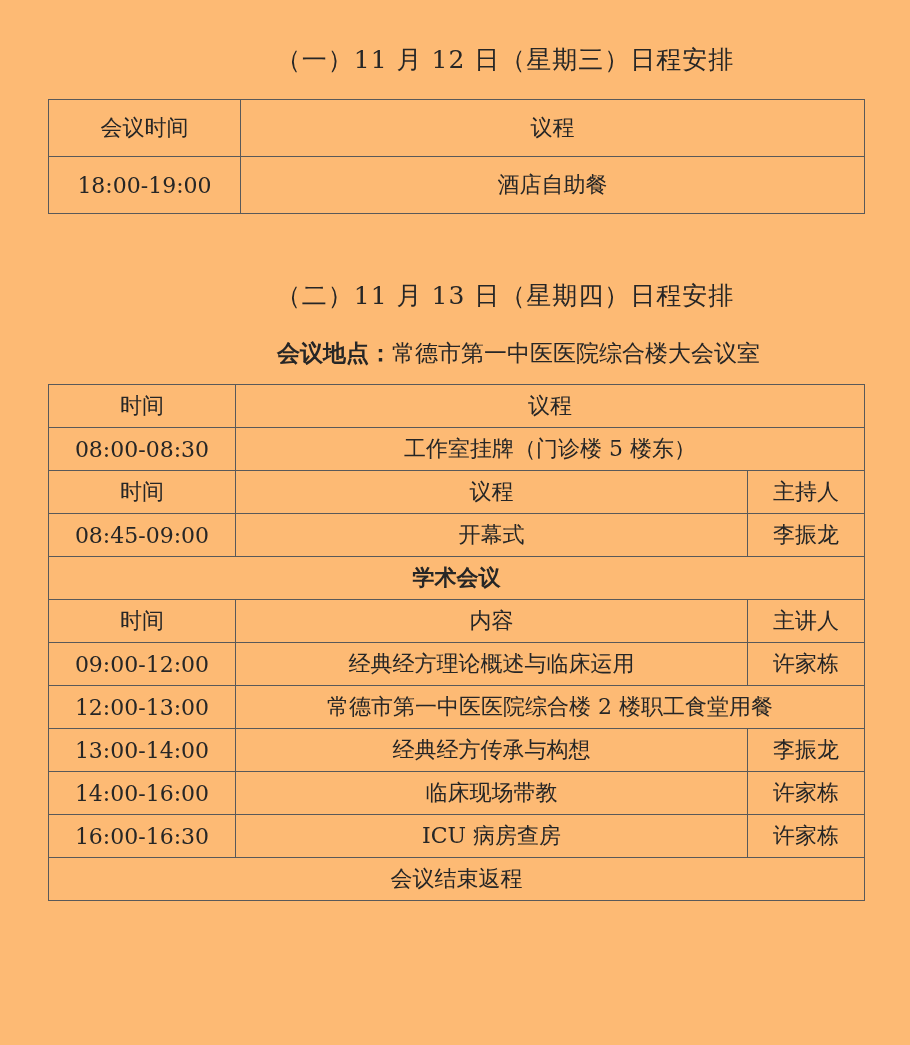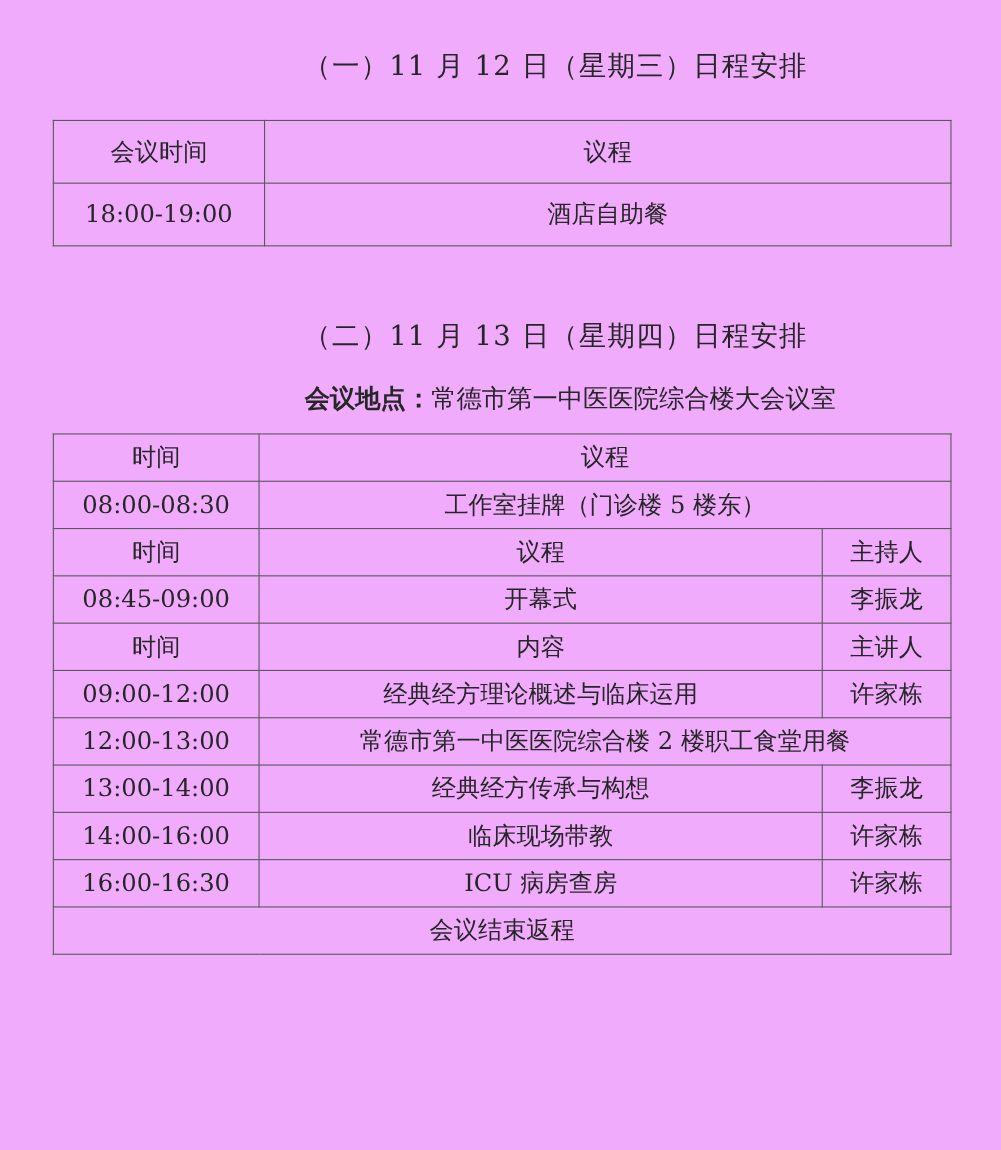--- a/index.html
+++ b/index.html
@@ -2,21 +2,21 @@
 <html><head>
 <meta charset="utf-8">
 <style>
   * { margin:0; padding:0; box-sizing:border-box; }
   html,body { background:#ffffff; }
   body {
     width:910px; height:1045px;
     font-family:"DejaVu Serif","Liberation Serif",serif;
     color:#262626;
   }
-  .page { width:910px; height:1045px; padding-top:46px; overflow:hidden; background:#f0abfc; }
+  .page { width:910px; height:1045px; padding-top:46px; overflow:hidden; background:#fdba74; }
 
   .sec-title {
     width:816px; margin-left:97px;
     text-align:center;
     font-size:25px; font-weight:400; line-height:28px;
     letter-spacing:1px;
     white-space:nowrap;
   }
   .title2 { margin-top:68px; }
 
@@ -40,21 +40,21 @@
   }
   table.schedule td {
     border:1.5px solid #595959;
     text-align:center;
     vertical-align:middle;
     font-size:22px;
     padding:0 4px;
     overflow:hidden;
     white-space:nowrap;
   }
-  .t1 { margin-top:35px; }
+  .t1 { margin-top:25px; }
   .t1 tr { height:57px; }
   .t2 { margin-top:18px; }
   .t2 tr { height:43px;padding-left:16px; }
 
   .sans-cell {
     font-family:"DejaVu Sans","Liberation Sans",sans-serif;
     font-weight:600;
   }
 </style>
 </head>
@@ -104,20 +104,23 @@
       <td>时间</td>
       <td>议程</td>
       <td>主持人</td>
     </tr>
     <tr>
       <td>08:45-09:00</td>
       <td>开幕式</td>
       <td>李振龙</td>
     </tr>
     <tr>
+      <td colspan="3" class="sans-cell">学术会议</td>
+    </tr>
+    <tr>
       <td>时间</td>
       <td>内容</td>
       <td>主讲人</td>
     </tr>
     <tr>
       <td>09:00-12:00</td>
       <td>经典经方理论概述与临床运用</td>
       <td>许家栋</td>
     </tr>
     <tr>

